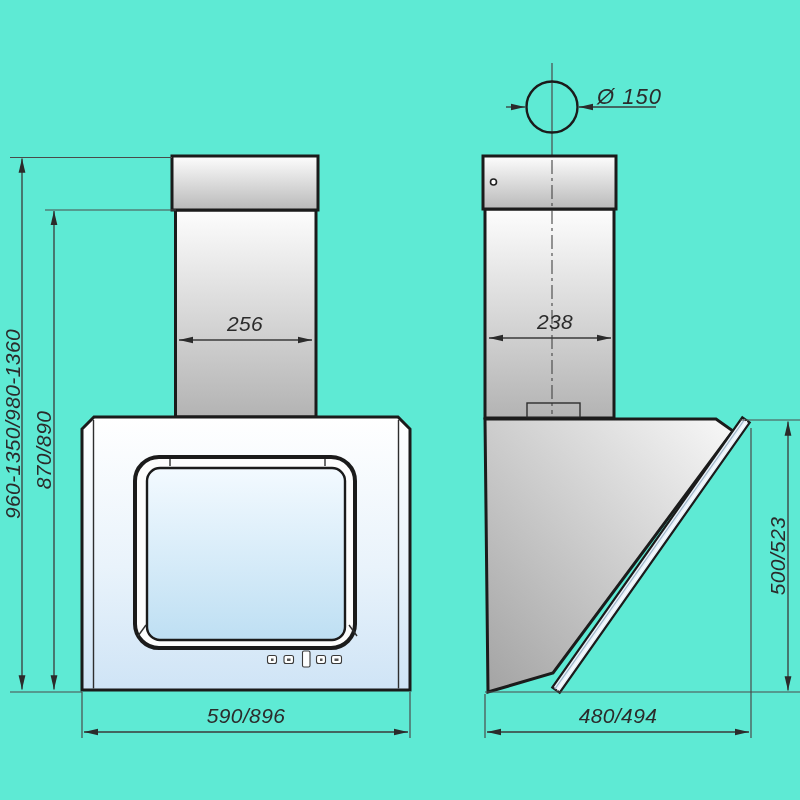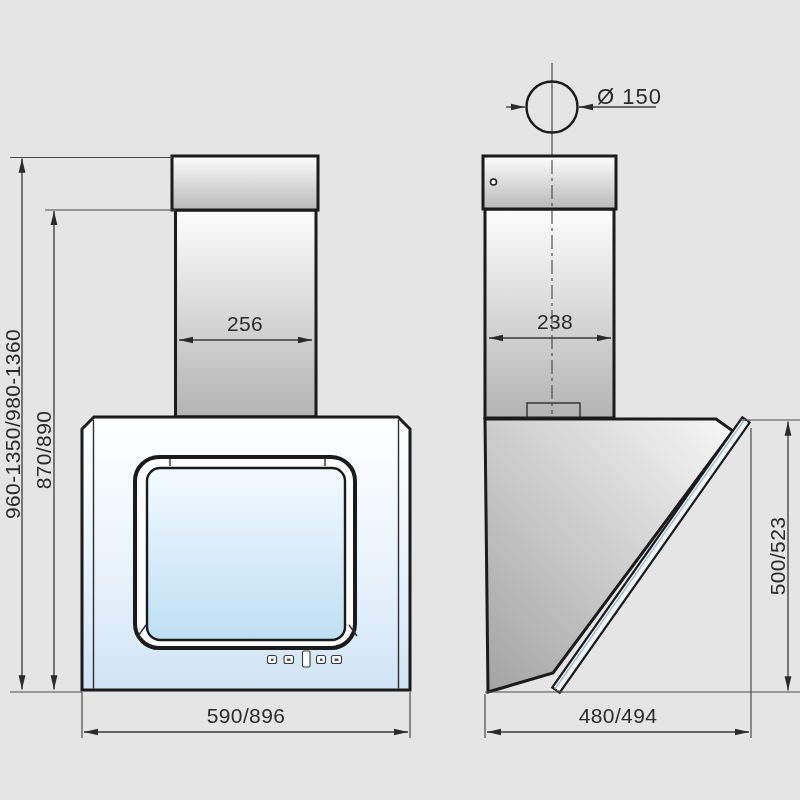--- a/index.html
+++ b/index.html
@@ -1,16 +1,16 @@
 <!DOCTYPE html>
 <html><head>
 <meta charset="utf-8">
 <style>
   html,body{margin:0;padding:0;background:#ffffff;}
-  .stage{position:relative;width:800px;height:800px;background:#e5e5e5;overflow:hidden;}
+  .stage{position:relative;width:800px;height:800px;background:#5eead4;overflow:hidden;font-style:italic;}
   svg{display:block;}
   .dim-label{font-family:"Liberation Sans",sans-serif;font-size:21px;fill:#2b2b2b;letter-spacing:0.4px;}
   .dia-label{font-family:"Liberation Sans",sans-serif;font-size:22px;fill:#2b2b2b;letter-spacing:1px;}
   .ext{stroke:#4a4a4a;stroke-width:1.2;fill:none;}
   .dim{stroke:#3a3a3a;stroke-width:1.3;fill:none;}
   .outline-thick{stroke:#1b1b1b;stroke-width:3;}
   .outline-thin{stroke:#2e2e2e;stroke-width:1.4;fill:none;}
 </style>
 </head>
 <body>

